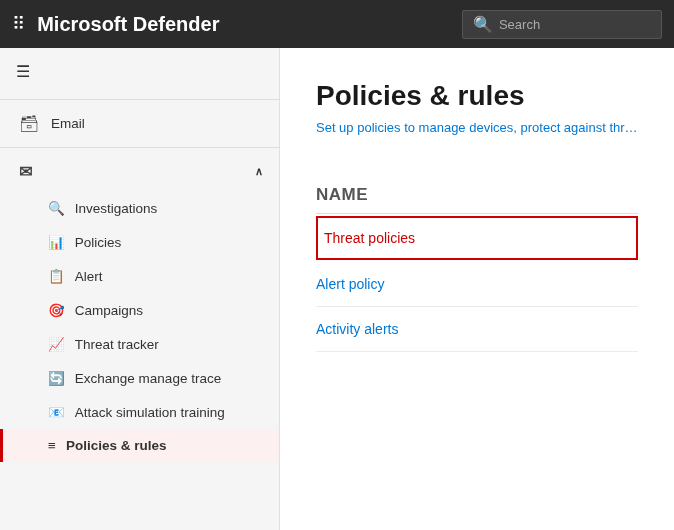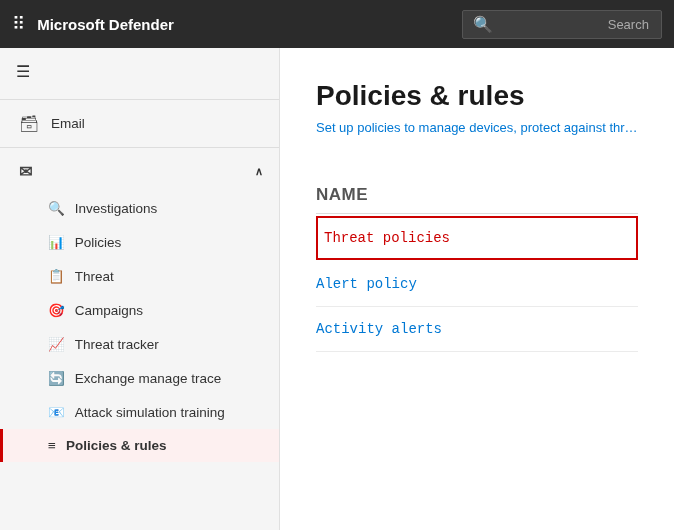--- a/index.html
+++ b/index.html
@@ -15,42 +15,41 @@
       gap: 12px;
       flex-shrink: 0;
     }
     .topnav-grid-icon {
       color: #fff;
       font-size: 18px;
       cursor: pointer;
     }
     .topnav-title {
       color: #fff;
-      font-size: 15px;
+      font-size: 20px;
       font-weight: 600;
       flex: 1;
     }
     .topnav-search {
       display: flex;
       align-items: center;
       background: #3d3d3d;
       border: 1px solid #555;
       border-radius: 2px;
       padding: 4px 10px;
       gap: 6px;
       min-width: 200px;
     }
     .topnav-search input {
       background: transparent;
       border: none;
       outline: none;
       color: #ccc;
       font-size: 13px;
       width: 150px;
-      text-align: right;
     }
     .topnav-search input::placeholder { color: #aaa; }
 
     
     .main-layout {
       display: flex;
       flex: 1;
       overflow: hidden;
     }
 
@@ -159,21 +158,20 @@
       border-bottom: 1px solid #ddd;
       text-transform: uppercase;
       letter-spacing: 0.03em;
     }
     .table-row {
       display: flex;
       align-items: center;
       padding: 14px 0;
       border-bottom: 1px solid #ebebeb;
       cursor: pointer;
-      font-family: Liberation Mono, monospace;
     }
     .table-row.highlighted {
       border: 2px solid #cc0000;
       padding: 12px 6px;
       margin: 2px 0;
     }
     .table-cell-name {
       font-size: 14px;
       color: #0078d4;
       font-weight: 500;
@@ -218,21 +216,21 @@
       <span>Investigations</span>
     </div>
 
     <div class="sidebar-sub-item">
       <span class="icon">📊</span>
       <span>Policies</span>
     </div>
 
     <div class="sidebar-sub-item">
       <span class="icon">📋</span>
-      <span>Threat</span>
+      <span>Alert</span>
     </div>
 
     <div class="sidebar-sub-item">
       <span class="icon">🎯</span>
       <span>Campaigns</span>
     </div>
 
     <div class="sidebar-sub-item">
       <span class="icon">📈</span>
       <span>Threat tracker</span>

